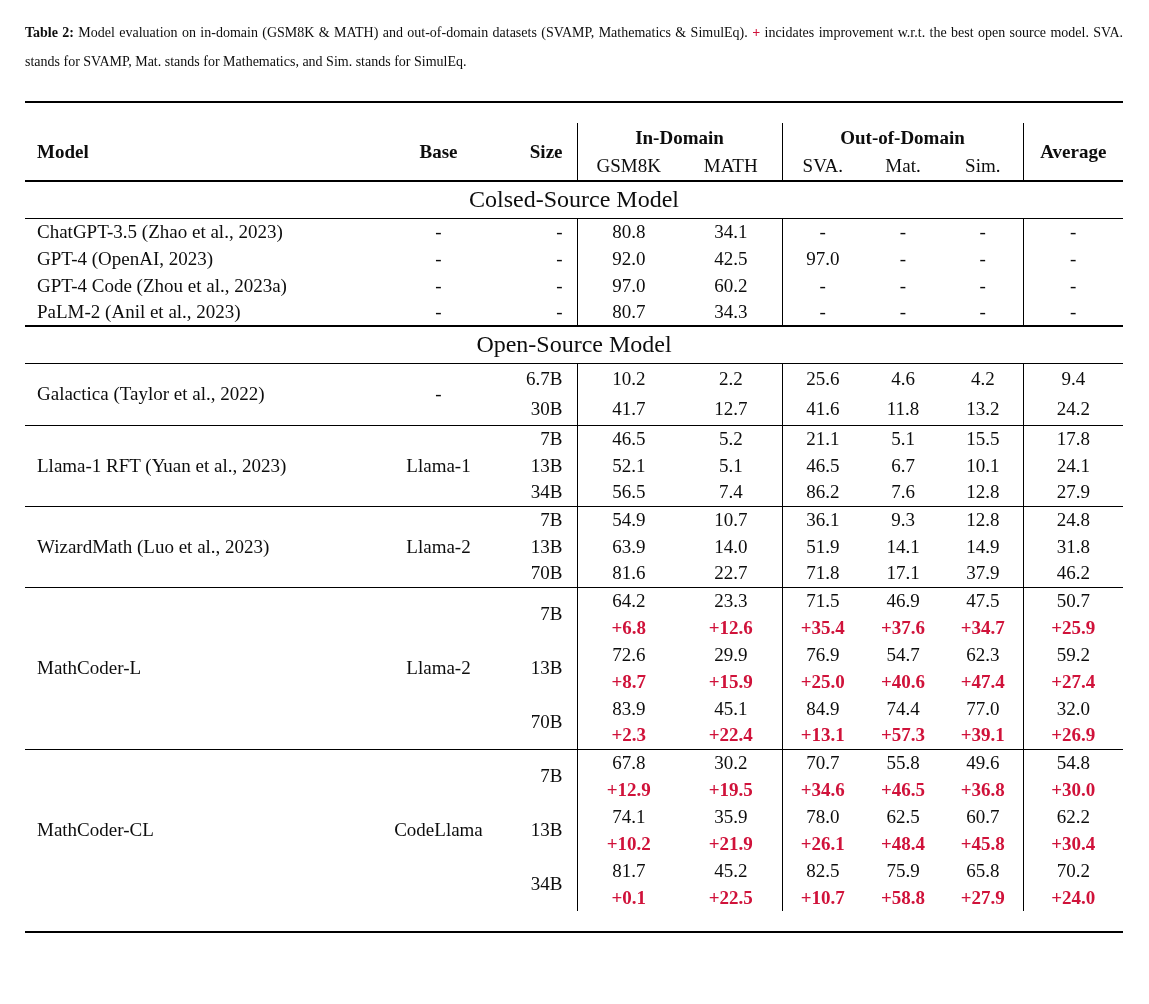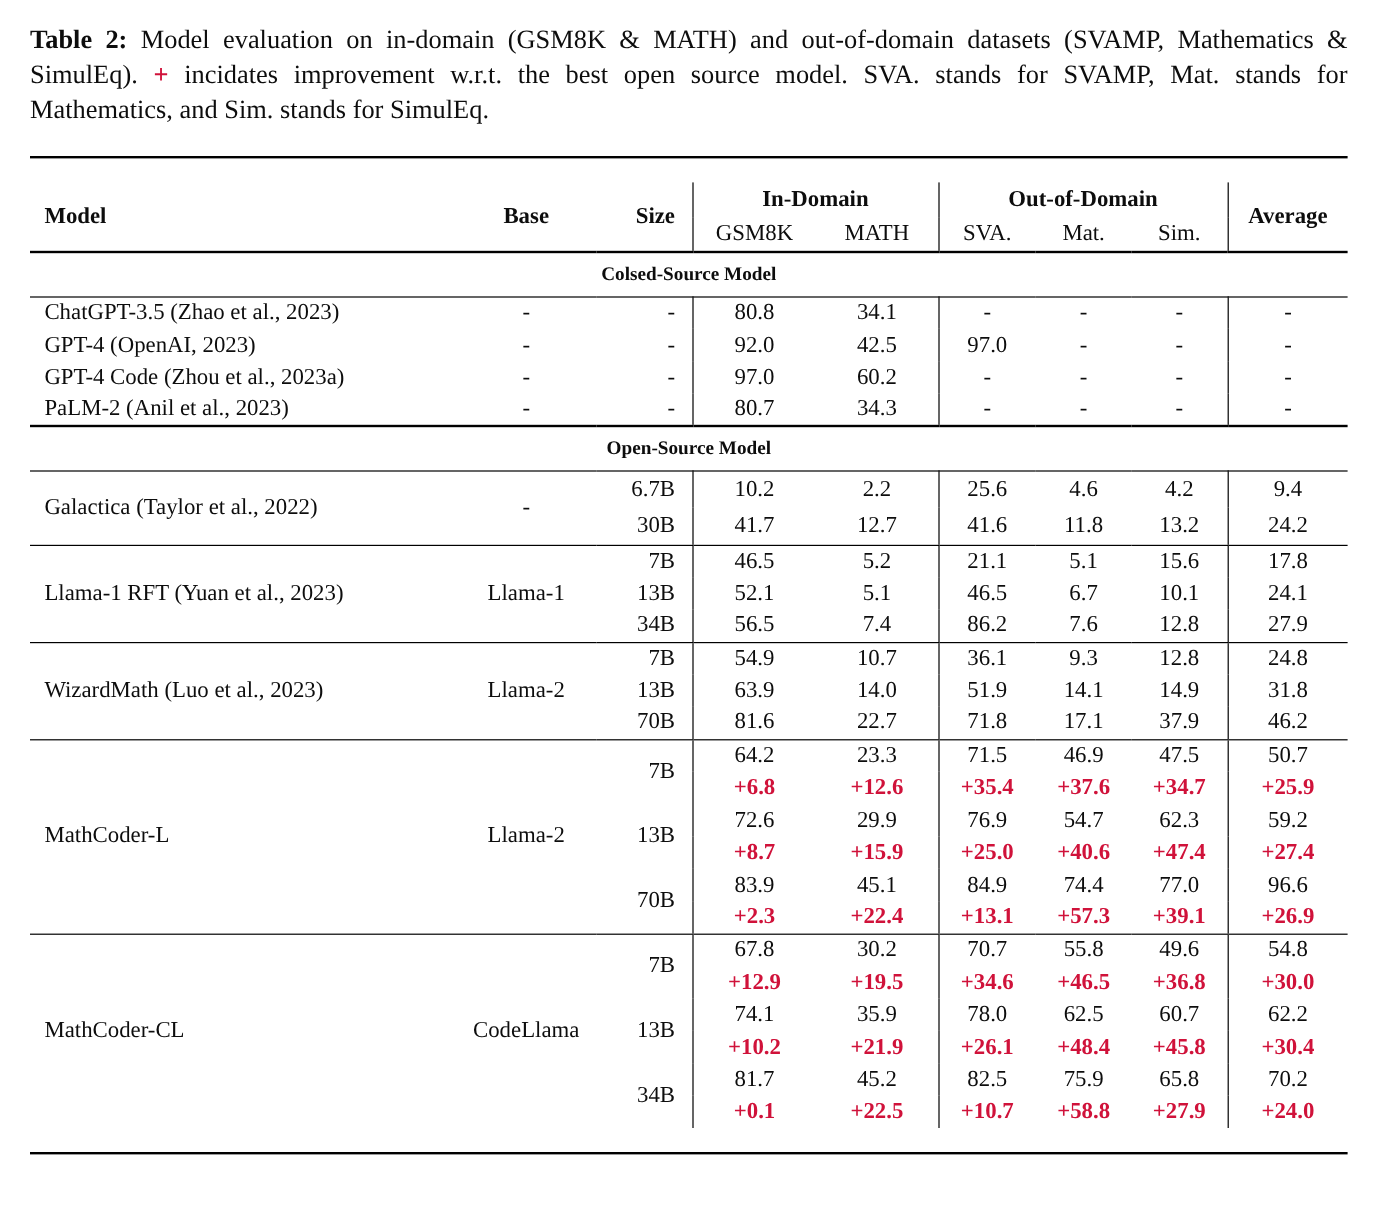--- a/index.html
+++ b/index.html
@@ -2,21 +2,21 @@
 <html><head>
 <meta charset="utf-8">
 <style>
   :root { --red: #d0123a; --ink: #0d0d0d; --rule: #000; }
   * { box-sizing: border-box; }
   body { margin: 0; background: #ffffff; color: var(--ink);
          font-family: "Liberation Serif", "DejaVu Serif", serif; }
   .page { width: 1149px; height: 1004px; padding: 18px 25px 0 25px; background: #fff; }
 
   
-  .caption { width: 1098px; margin: 0 0 25px 0; font-size: 22px; line-height: 29px;
+  .caption { width: 1098px; margin: 0 0 25px 0; font-size: 14px; line-height: 29px;
              text-align: justify; }
   .cap-label { font-weight: bold; }
   .red { color: var(--red); }
 
   
   .tbl-wrap { width: 1098px; border-top: 2px solid var(--rule);
               border-bottom: 2px solid var(--rule); padding: 20px 0; }
 
   table { border-collapse: collapse; table-layout: fixed; width: 1098px;
           font-size: 19px; }
@@ -29,21 +29,21 @@
            white-space: nowrap; overflow: hidden; vertical-align: middle; }
   thead th { height: 29px; }
   .b { font-weight: bold; }
   .left { text-align: left; padding-left: 12px; }
   .size { text-align: right; padding-right: 14px; }
 
   .bl  { border-left: 1.6px solid var(--rule); }   
   .bb2 > th, .bb2 > td, .hb { border-bottom: 2px solid var(--rule); }  
   .bb1 > td, .gb { border-bottom: 1.4px solid var(--rule); }           
 
-  tr.title td { font-weight: bold; height: 37px; font-size: 16px; }
+  tr.title td { font-weight: normal; height: 37px; font-size: 24px; }
   tr.delta td { color: var(--red); font-weight: bold; }
   tbody.gal td { height: 31px; }
 </style>
 </head>
 <body>
 
 <div class="page">
 
   <p class="caption"><span class="cap-label">Table 2:</span> <span>Model evaluation on in-domain (GSM8K &amp; MATH) and out-of-domain datasets (SVAMP, Mathematics &amp; SimulEq).</span> <span class="red b">+</span> <span>incidates improvement w.r.t. the best open source model. SVA. stands for SVAMP, Mat. stands for Mathematics, and Sim. stands for SimulEq.</span></p>
 
@@ -157,21 +157,21 @@
 
     <tbody>
       <tr>
         <td rowspan="3" class="left gb">Llama-1 RFT (Yuan et al., 2023)</td>
         <td rowspan="3" class="gb">Llama-1</td>
         <td class="size">7B</td>
         <td class="bl">46.5</td>
         <td>5.2</td>
         <td class="bl">21.1</td>
         <td>5.1</td>
-        <td>15.6</td>
+        <td>15.5</td>
         <td class="bl">17.8</td>
       </tr>
       <tr>
         <td class="size">13B</td>
         <td class="bl">52.1</td>
         <td>5.1</td>
         <td class="bl">46.5</td>
         <td>6.7</td>
         <td>10.1</td>
         <td class="bl">24.1</td>
@@ -256,21 +256,21 @@
         <td>+47.4</td>
         <td class="bl">+27.4</td>
       </tr>
       <tr>
         <td rowspan="2" class="size gb">70B</td>
         <td class="bl">83.9</td>
         <td>45.1</td>
         <td class="bl">84.9</td>
         <td>74.4</td>
         <td>77.0</td>
-        <td class="bl">96.6</td>
+        <td class="bl">32.0</td>
       </tr>
       <tr class="delta bb1">
         <td class="bl">+2.3</td>
         <td>+22.4</td>
         <td class="bl">+13.1</td>
         <td>+57.3</td>
         <td>+39.1</td>
         <td class="bl">+26.9</td>
       </tr>
     </tbody>

